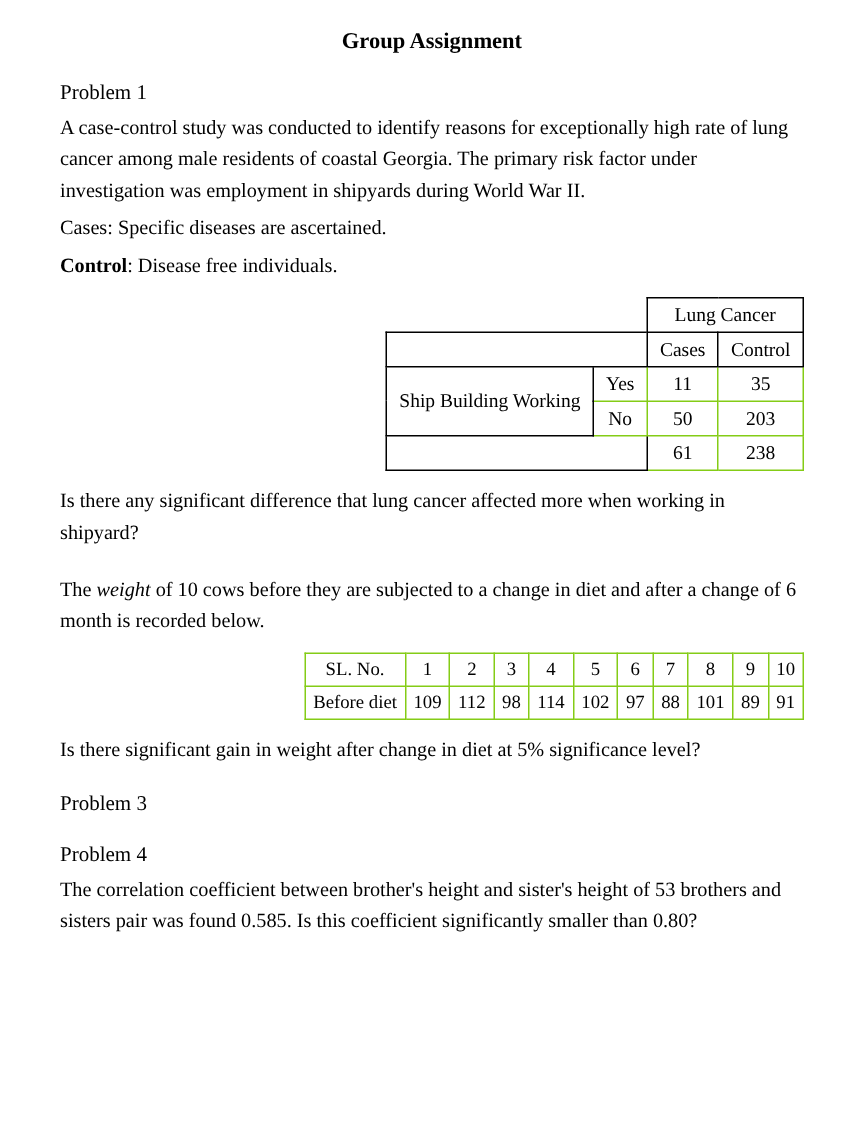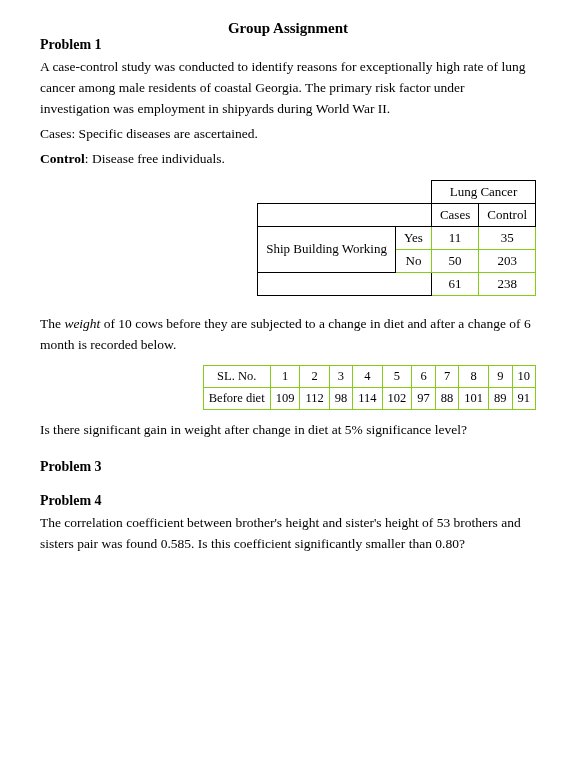--- a/index.html
+++ b/index.html
@@ -13,27 +13,28 @@
       background: #ffffff;
       font-family: "Times New Roman", Times, serif;
       font-size: 14px;
       color: #000000;
       padding: 20px 40px;
     }
     .page-title {
       text-align: center;
       font-size: 15px;
       font-weight: bold;
+      margin-bottom: 18px;
     }
     .problem-block {
       margin-bottom: 18px;
     }
     .problem-title {
       font-size: 14px;
-      font-weight: bold;
+      font-weight: normal;
       margin-bottom: 4px;
     }
     .problem-text {
       font-size: 13.5px;
       line-height: 1.55;
       margin-bottom: 4px;
     }
     .problem-text b {
       font-weight: bold;
     }
@@ -106,20 +107,21 @@
       </tr>
       <tr>
         <td colspan="2" style="border:1px solid #000;"></td>
         <td>61</td>
         <td>238</td>
       </tr>
     </tbody>
       </table>
   </div>
 
+  <div class="question-text">Is there any significant difference that lung cancer affected more when working in shipyard?</div>
 </div>
 
 <div class="problem-block">
   <div class="problem-text">
     The <i>weight</i> of 10 cows before they are subjected to a change in diet and after a change of 6 month is recorded below.
   </div>
 
   <div class="table-wrapper">
     <table class="diet-table">
       <tbody>

